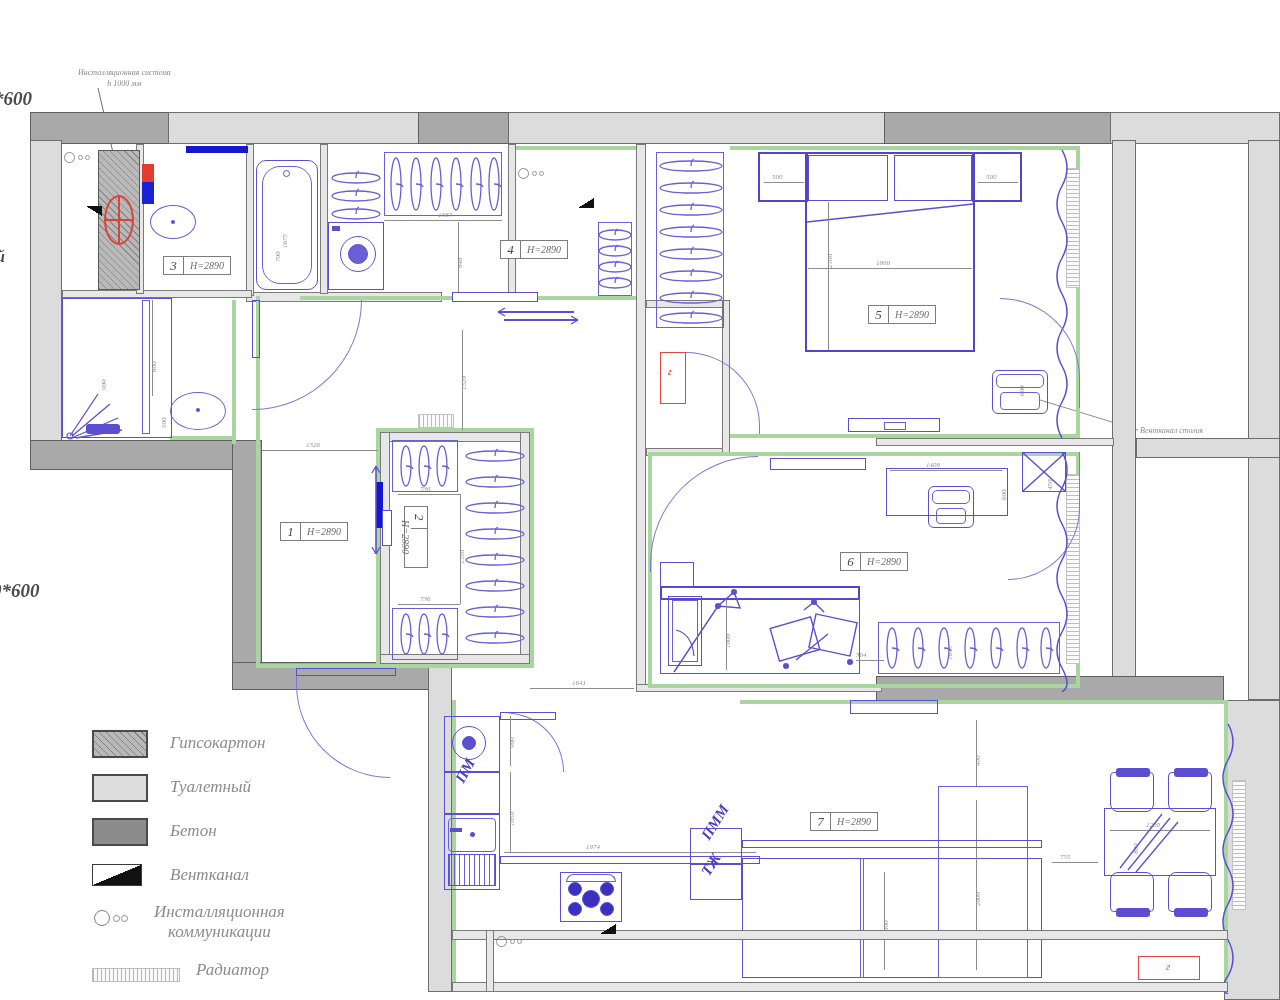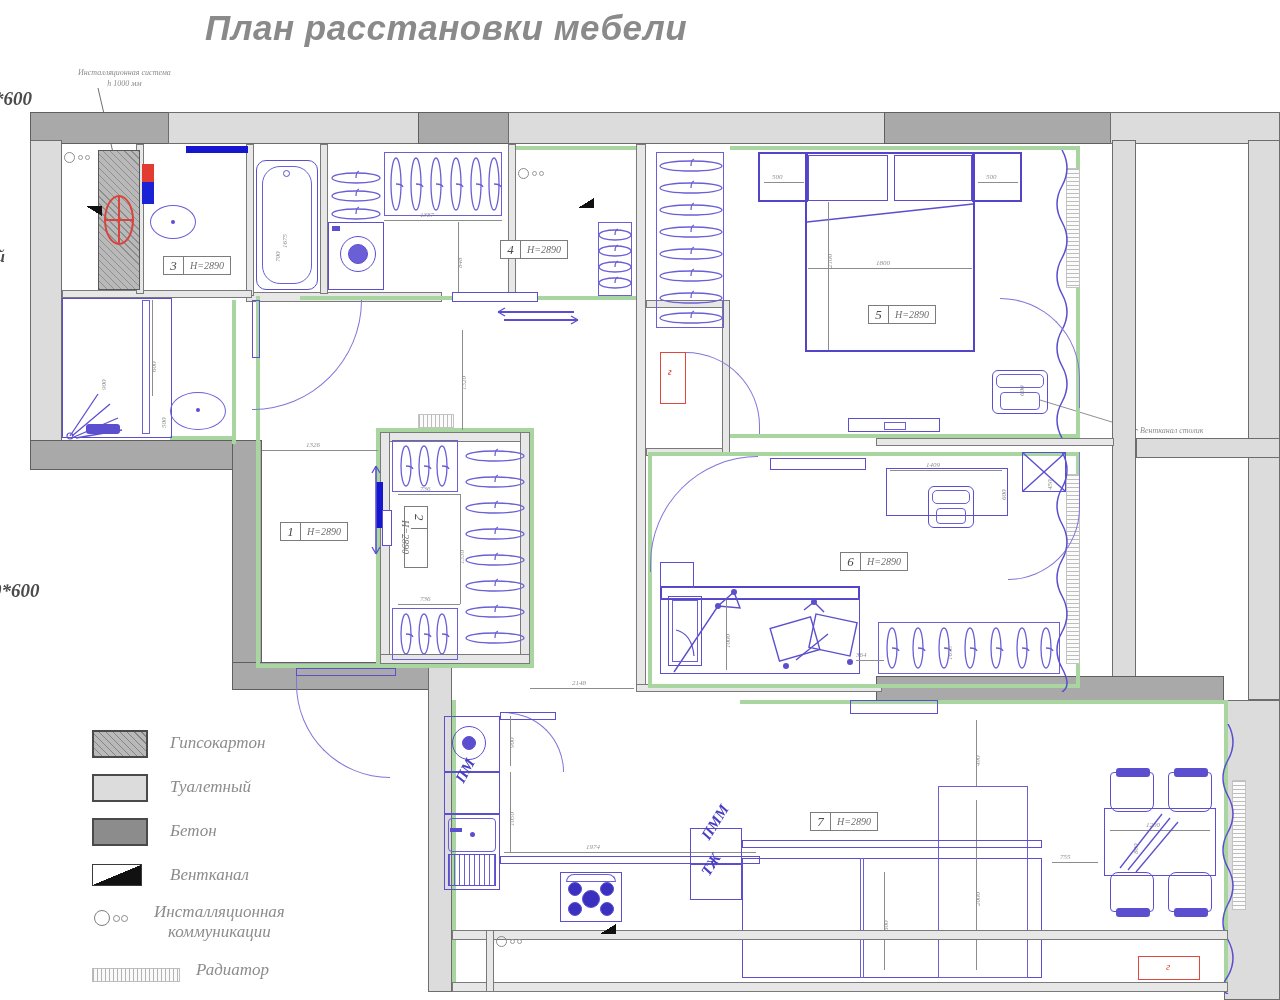--- a/index.html
+++ b/index.html
@@ -169,21 +169,20 @@
   .lbl-ink {
     position:absolute; font-family:"Liberation Serif", serif; font-style:italic;
     font-weight:700; font-size:15px; color:#4a3fc0; white-space:nowrap;
   }
 </style>
 </head>
 <body>
 
 <div id="page">
 
-  <div class="title">План расстановки мебели</div>
 
   <div class="edge-lbl" style="left:-6px; top:88px;">*600</div>
   <div class="edge-lbl" style="left:-4px; top:248px; font-size:16px;">й</div>
   <div class="edge-lbl" style="left:-8px; top:580px;">0*600</div>
 
   <div class="anno" style="left:78px; top:68px;">
     <span>Инсталляционная система</span><br>
     <span>h 1000 мм</span>
   </div>
   <svg class="abs" style="left:60px; top:78px; width:120px; height:150px;">
@@ -341,21 +340,21 @@
         <ellipse cx="70" cy="28" rx="5" ry="26"></ellipse>
           <path d="M70 28 q6 0 7 3"></path>
         <ellipse cx="90" cy="28" rx="5" ry="26"></ellipse>
           <path d="M90 28 q6 0 7 3"></path>
         <ellipse cx="108" cy="28" rx="5" ry="26"></ellipse>
           <path d="M108 28 q6 0 7 3"></path>
       </g>
     </svg>
   </div>
   <div class="dim-h" style="left:384px; top:220px; width:118px;"></div>
-  <div class="dim-t" style="left:420px; top:211px;">1387</div>
+  <div class="dim-t" style="left:438px; top:211px;">1387</div>
   <div class="dim-v" style="left:458px; top:222px; height:70px;"></div>
   <div class="dim-t vert" style="left:456px; top:268px;">848</div>
 
   <div class="f2" style="left:598px; top:222px; width:34px; height:74px;"></div>
   <div class="hanger" style="left:598px; top:226px;">
     <svg width="34" height="68">
       <g stroke="#6a5fd6" stroke-width="1.3" fill="none">
         <ellipse cx="17" cy="9" rx="16" ry="5"></ellipse>
           <path d="M17 9 q0 -5 3 -6"></path>
         <ellipse cx="17" cy="25" rx="16" ry="5"></ellipse>
@@ -410,21 +409,21 @@
   <div class="room-tag" style="left:280px; top:522px;">
     <div class="num">1</div>
     <div class="ht">H=2890</div>
   </div>
 
   <div class="dim-h" style="left:262px; top:450px; width:116px;"></div>
   <div class="dim-t" style="left:306px; top:441px;">1326</div>
   <div class="dim-v" style="left:462px; top:330px; height:100px;"></div>
   <div class="dim-t vert" style="left:460px; top:390px;">1320</div>
   <div class="dim-h" style="left:530px; top:688px; width:104px;"></div>
-  <div class="dim-t" style="left:572px; top:679px;">2148</div>
+  <div class="dim-t" style="left:572px; top:679px;">1641</div>
 
   <div class="door" style="left:252px; top:300px; width:110px; height:110px;
        border-left:none; border-top:none; border-radius:0 0 120px 0;"></div>
   <div class="f" style="left:252px; top:300px; width:8px; height:58px;"></div>
 
   <div class="door" style="left:296px; top:674px; width:94px; height:104px;
        border-right:none; border-top:none; border-radius:0 0 0 120px;"></div>
   <div class="f" style="left:296px; top:668px; width:100px; height:8px;"></div>
 
   <div class="room-tag" style="left:404px; top:506px; flex-direction:column; height:62px; width:24px;

